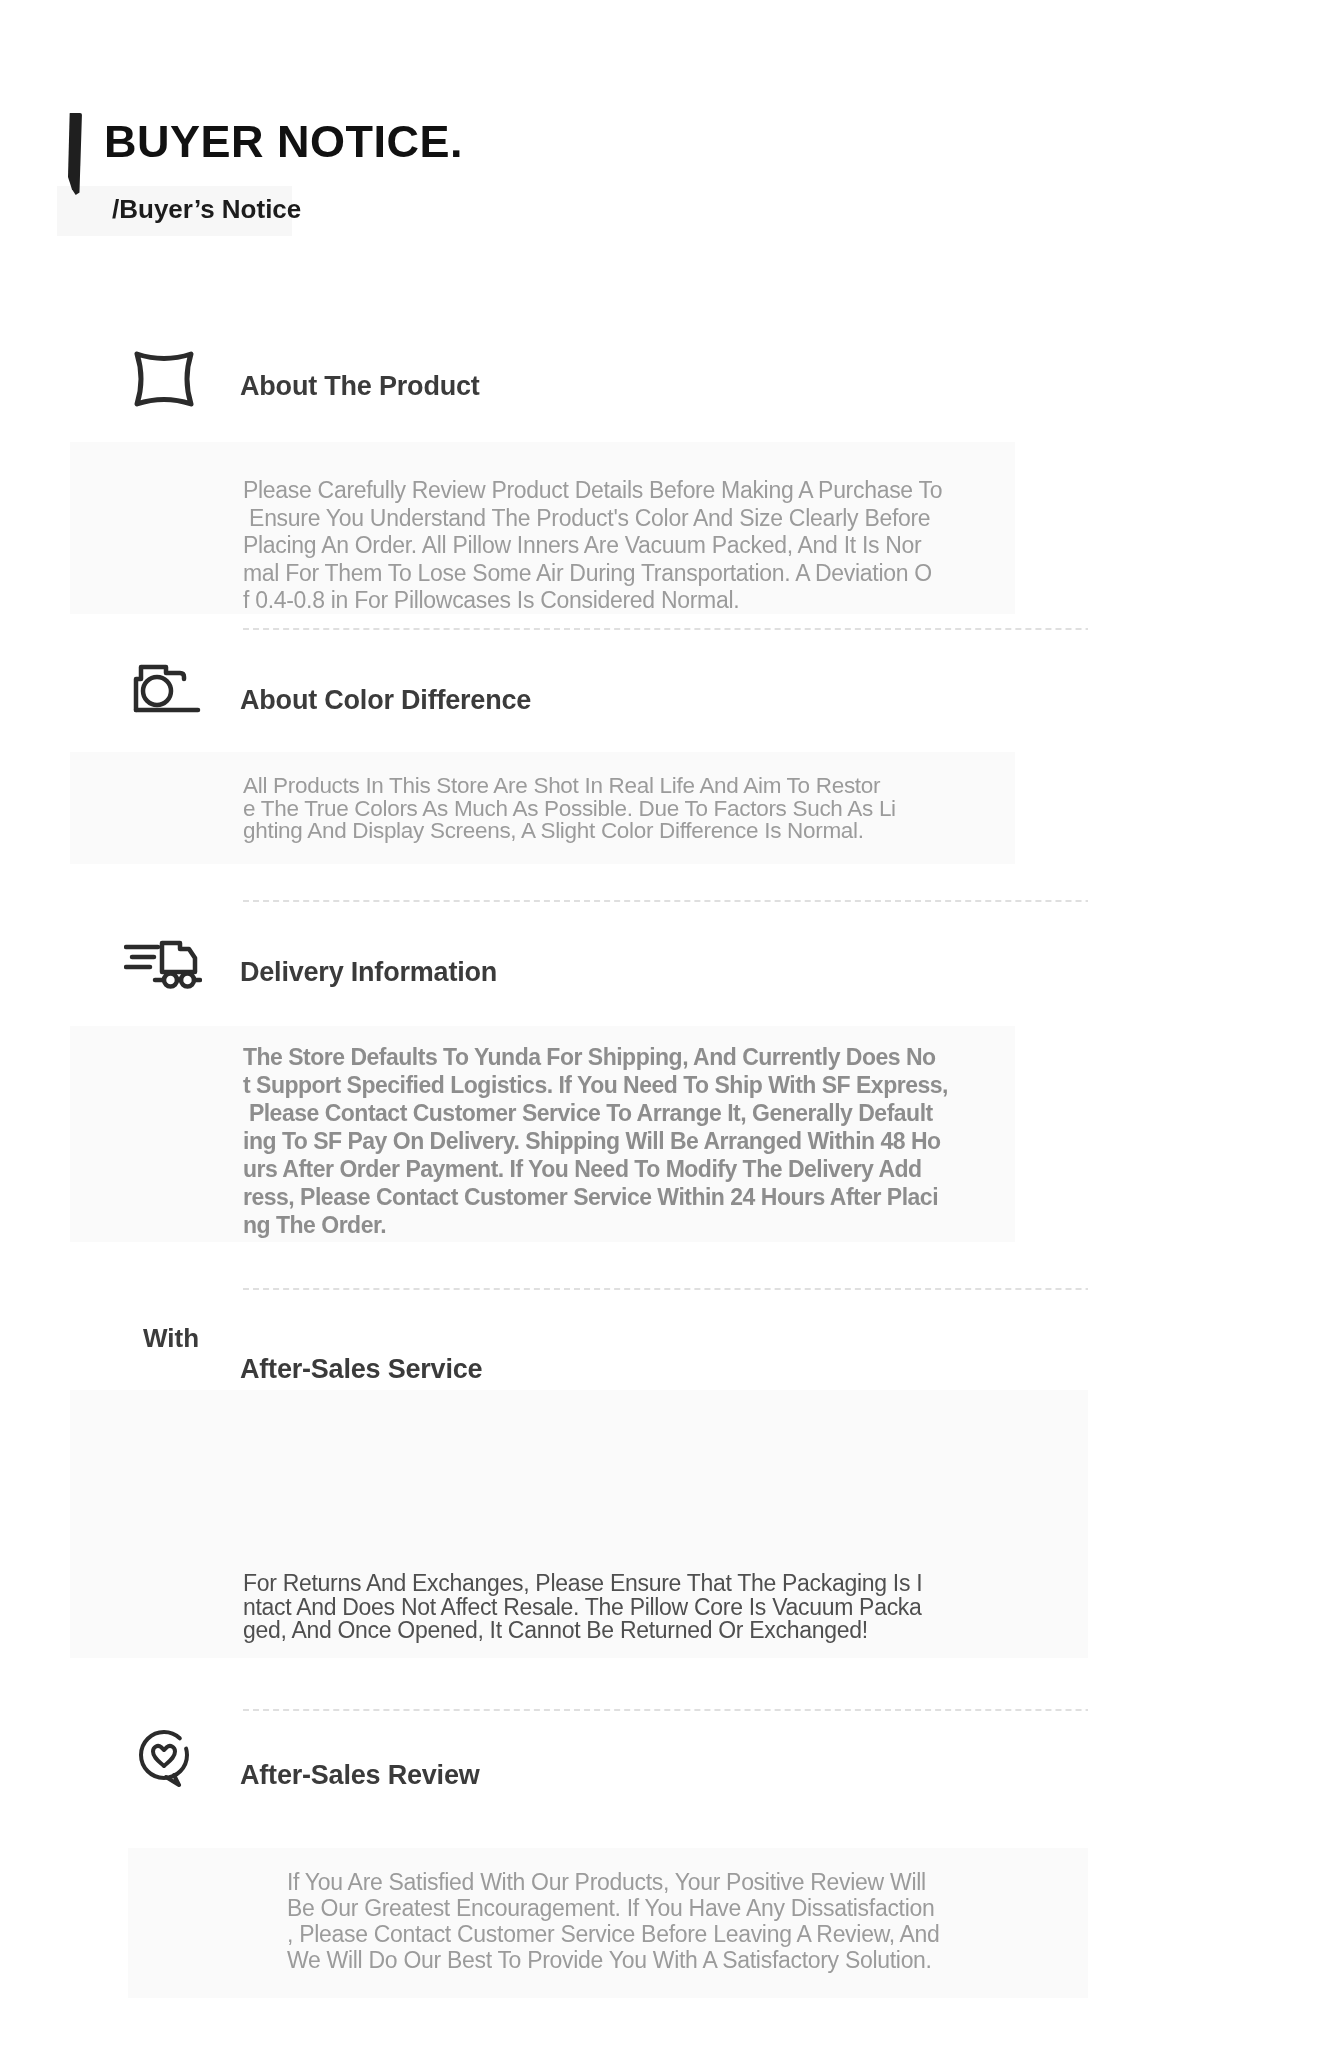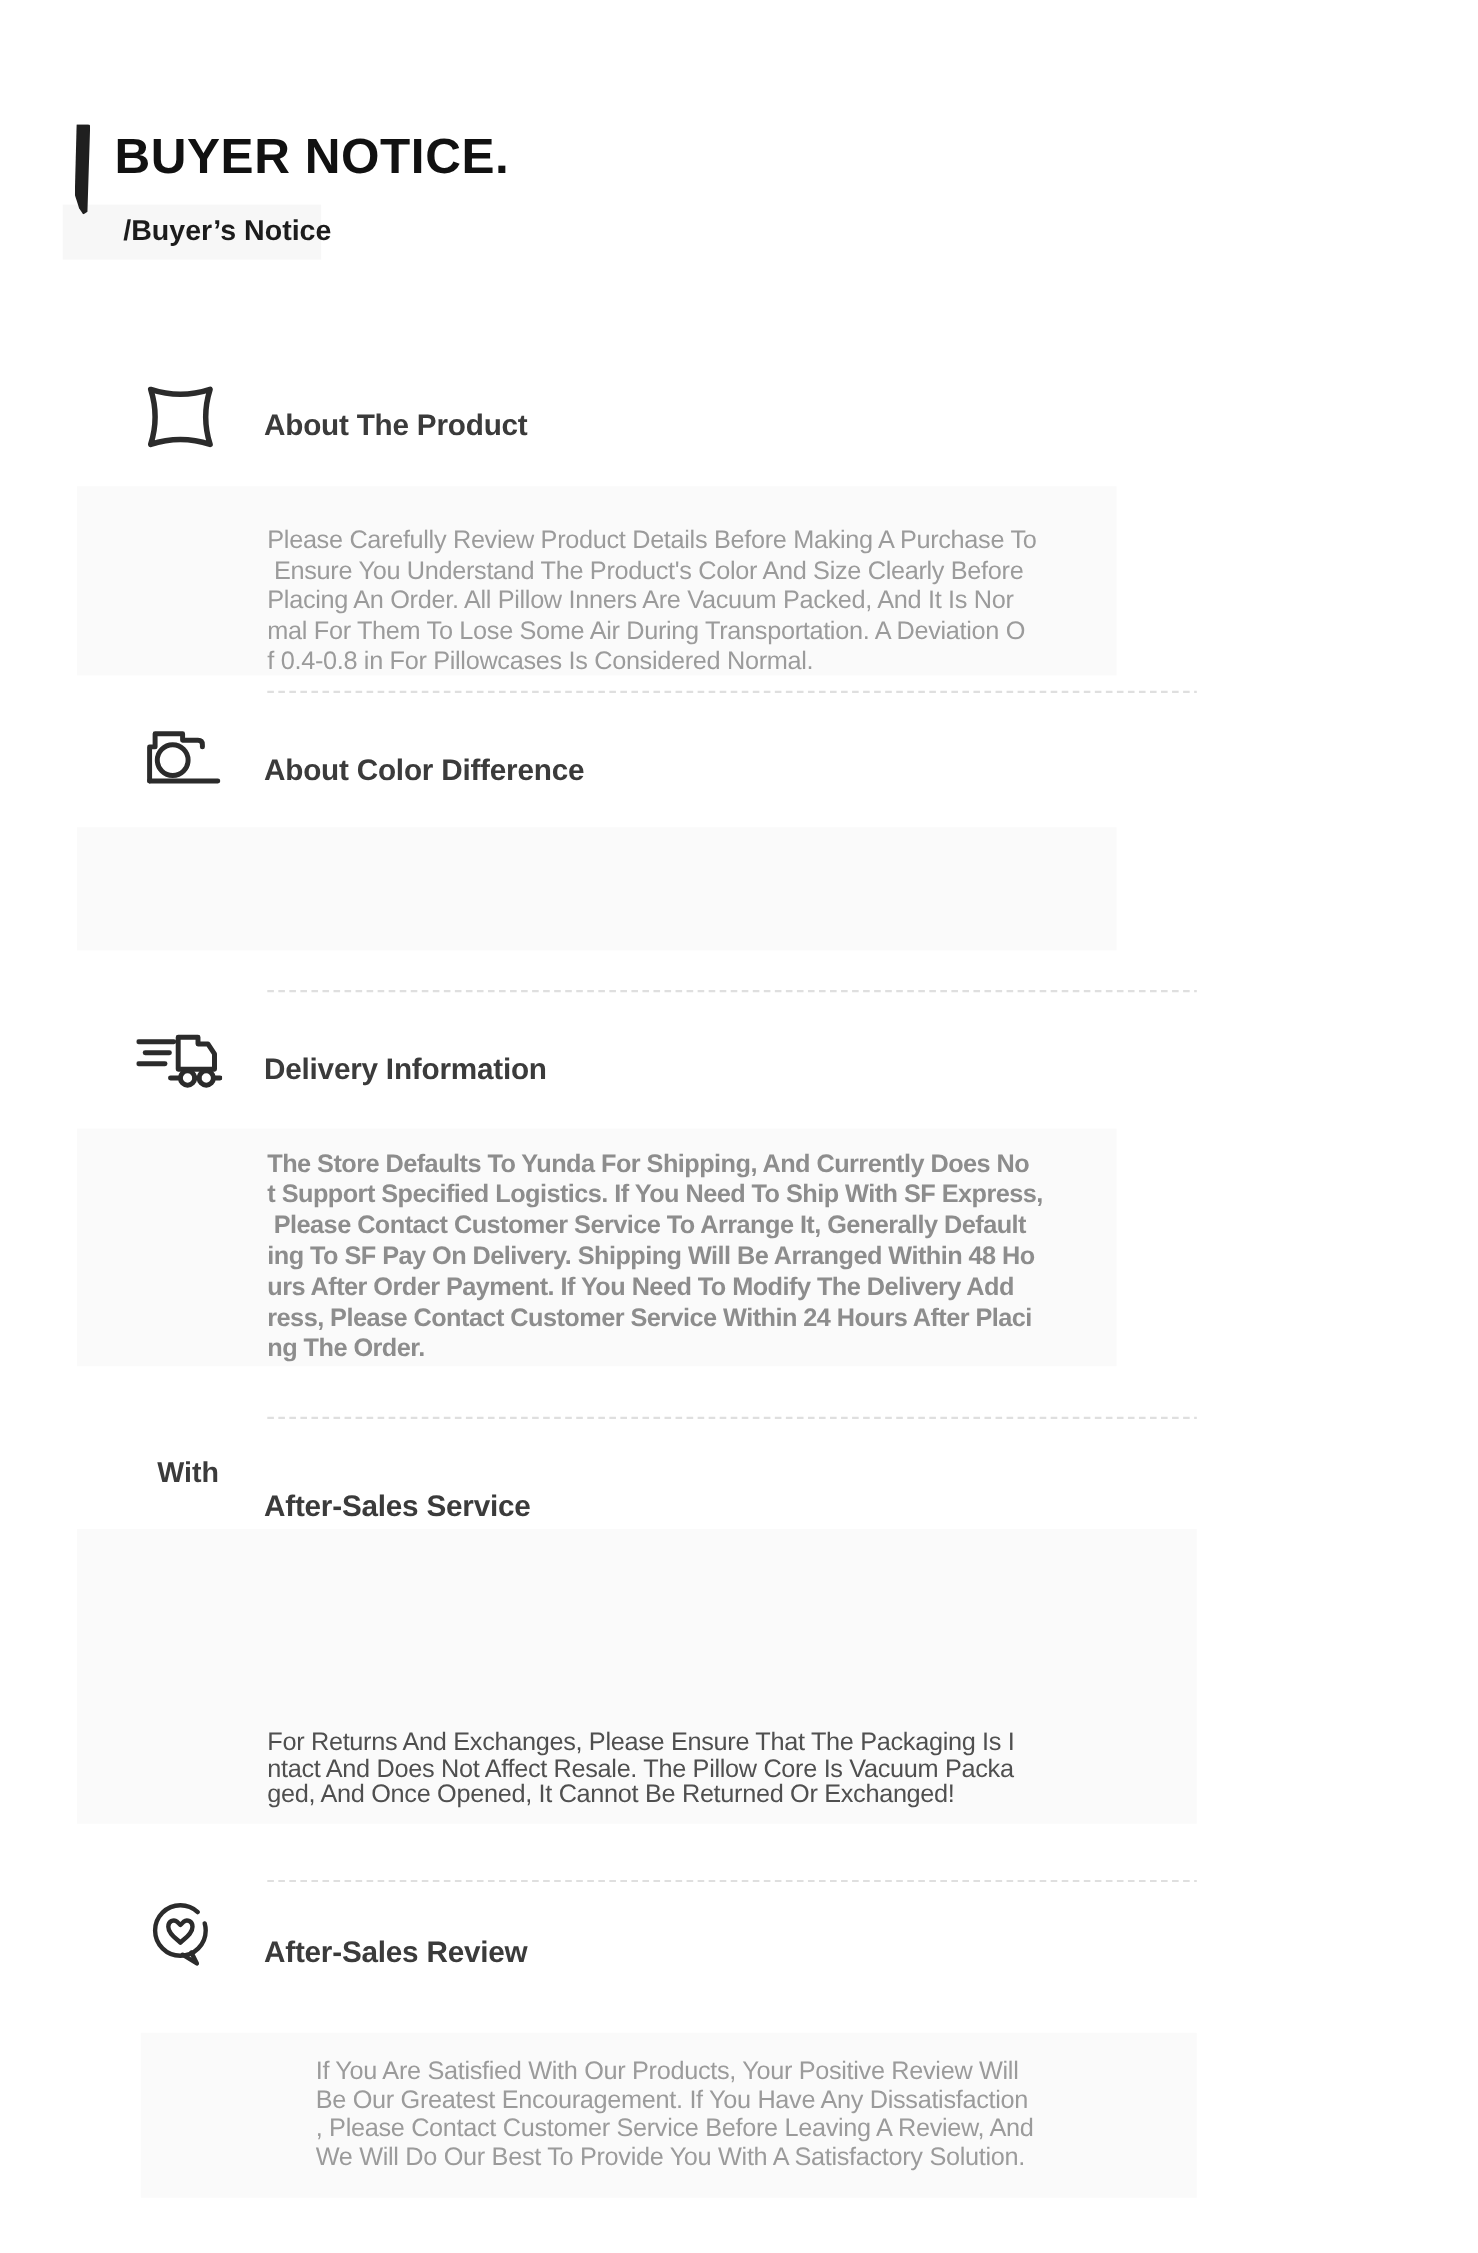--- a/index.html
+++ b/index.html
@@ -81,20 +81,23 @@
   <div class="divider" style="top:628px;"></div>
 
   <div class="icon" style="left:127px;top:658px;">
     <svg width="80" height="62" viewBox="0 0 80 62">
       <path d="M9,52 V21 H14 V9 H39 V15 H53 Q57,15 57,19 V21" stroke-width="4.5"></path>
       <path d="M9,52 H71" stroke-width="4.5"></path>
       <circle cx="30" cy="33" r="14" stroke-width="4.5"></circle>
     </svg>
   </div>
   <div class="sec-title" style="left:240px;top:683px;">About Color Difference</div>
+  <div class="para p-muted-tight" style="left:243px;top:775px;">All Products In This Store Are Shot In Real Life And Aim To Restor
+e The True Colors As Much As Possible. Due To Factors Such As Li
+ghting And Display Screens, A Slight Color Difference Is Normal.</div>
   <div class="divider" style="top:900px;"></div>
 
   <div class="icon" style="left:124px;top:938px;">
     <svg width="78" height="54" viewBox="0 0 78 54">
       <line x1="2" y1="9" x2="34" y2="9" stroke-width="4.5"></line>
       <line x1="8" y1="19" x2="30" y2="19" stroke-width="4.5"></line>
       <line x1="2" y1="29" x2="26" y2="29" stroke-width="4.5"></line>
       <path d="M38,34 V5 H56 V11 H65 L71,20 V34 Z" stroke-width="4.5"></path>
       <line x1="31" y1="42" x2="39" y2="42" stroke-width="4.5"></line>
       <line x1="53" y1="42" x2="57" y2="42" stroke-width="4.5"></line>

